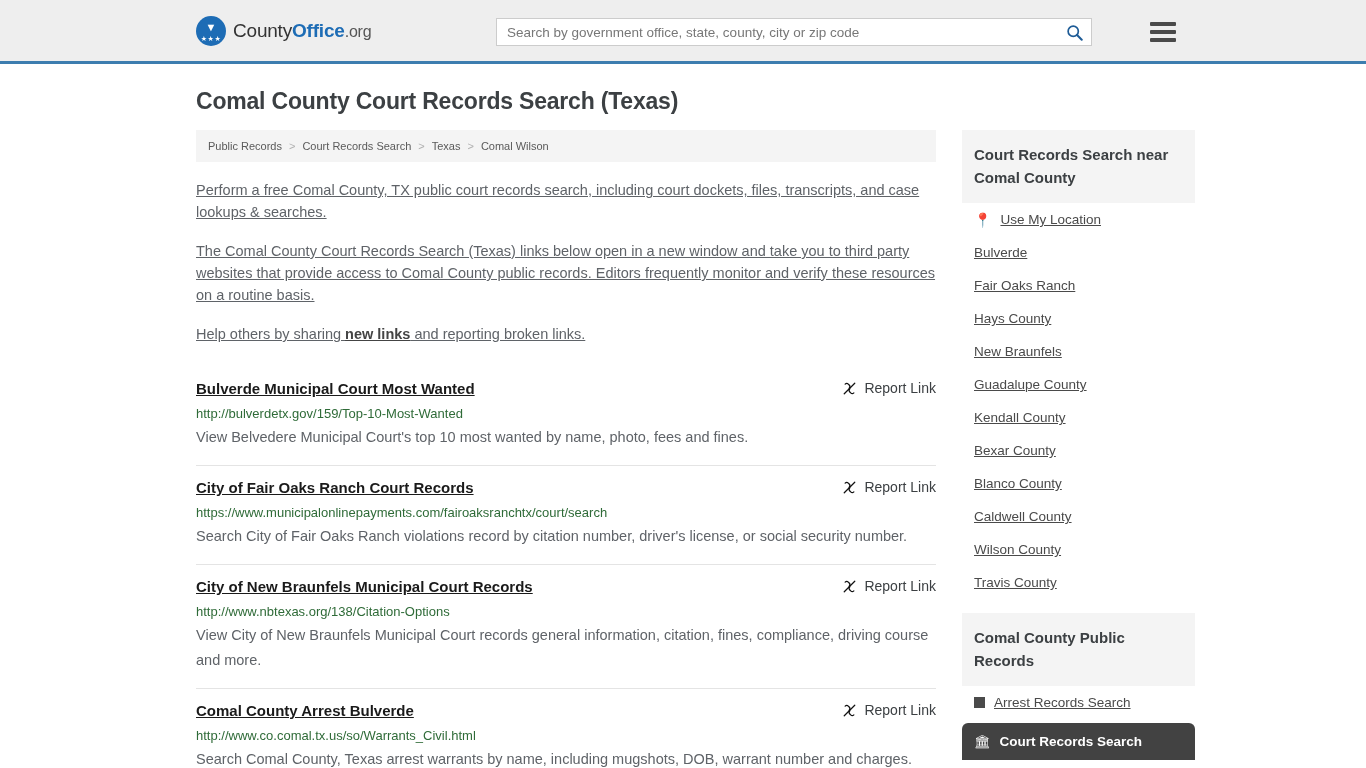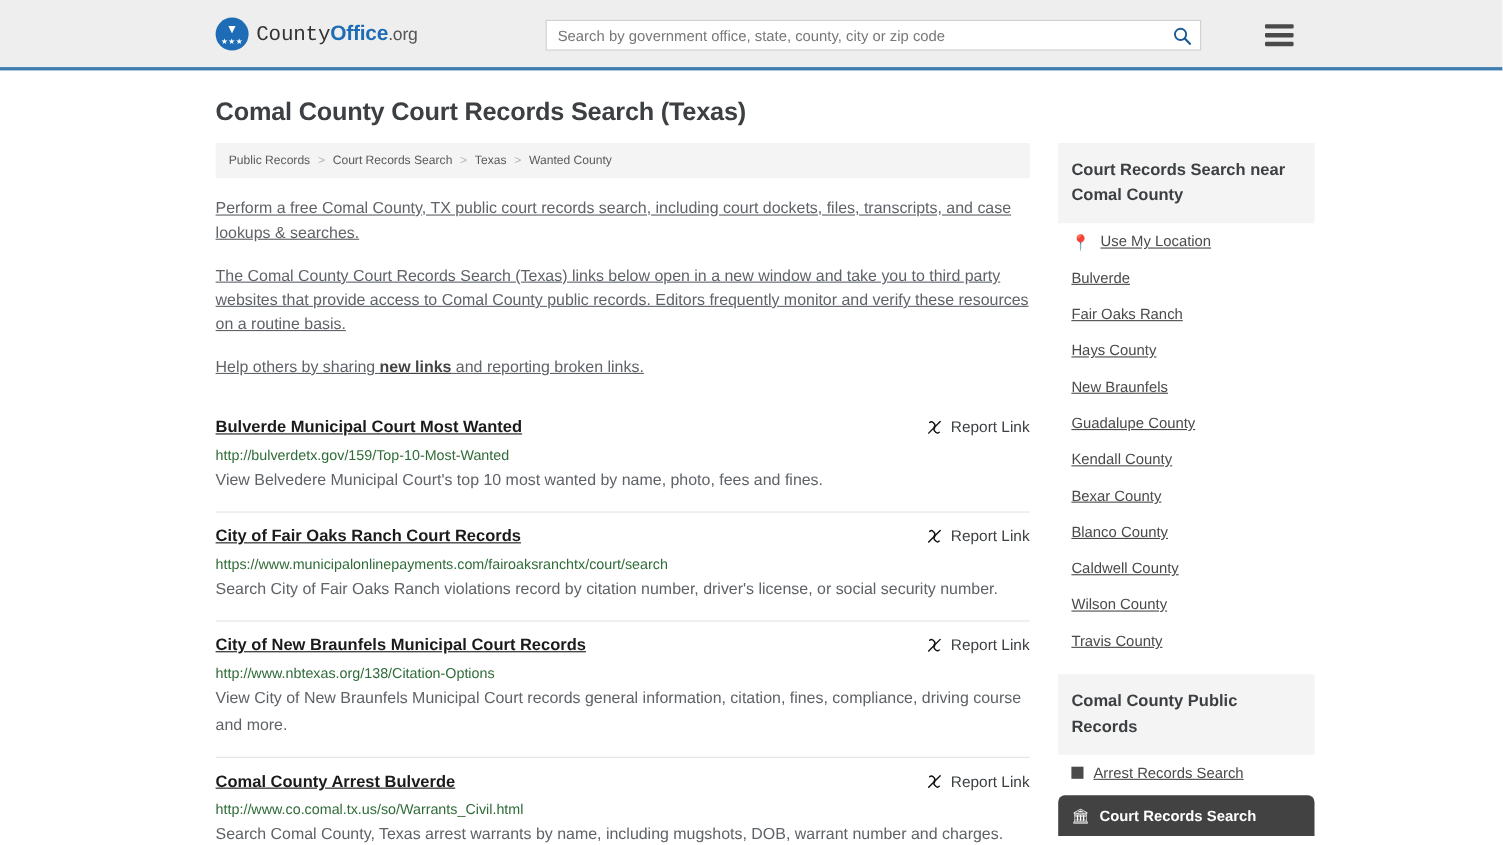--- a/index.html
+++ b/index.html
@@ -52,21 +52,21 @@
     color: #ffffff;
     font-size: 7px;
     letter-spacing: 0.5px;
     line-height: 7px;
   }
   .brand-text {
     font-size: 19px;
     letter-spacing: -0.2px;
     white-space: nowrap;
   }
-  .brand-text .w1 { color: #333333; font-family: Liberation Mono, monospace; }
+  .brand-text .w1 { color: #333333; }
   .brand-text .w2 { color: #1d6cb5; font-weight: bold; }
   .brand-text .w3 { color: #555555; font-size: 16px; }
 
   .search-wrap {
     position: absolute;
     left: 496px; top: 18px;
     width: 596px; height: 28px;
     background: #ffffff;
     border: 1px solid #cccccc;
     display: flex;
@@ -291,21 +291,21 @@
 
     <main class="col-main">
 
       <nav class="breadcrumb">
         <a href="#">Public Records</a>
         <span class="sep">&gt;</span>
         <a href="#">Court Records Search</a>
         <span class="sep">&gt;</span>
         <a href="#">Texas</a>
         <span class="sep">&gt;</span>
-        <a href="#">Wanted County</a>
+        <a href="#">Comal Wilson</a>
       </nav>
 
       <section class="intro">
         <p>Perform a free Comal County, TX public court records search, including court dockets, files, transcripts, and case lookups &amp; searches.</p>
         <p>The Comal County Court Records Search (Texas) links below open in a new window and take you to third party websites that provide access to Comal County public records. Editors frequently monitor and verify these resources on a routine basis.</p>
         <p><span>Help others by sharing </span><a href="#">new links</a><span> and reporting broken links.</span></p>
       </section>
 
       <section class="results">
 

